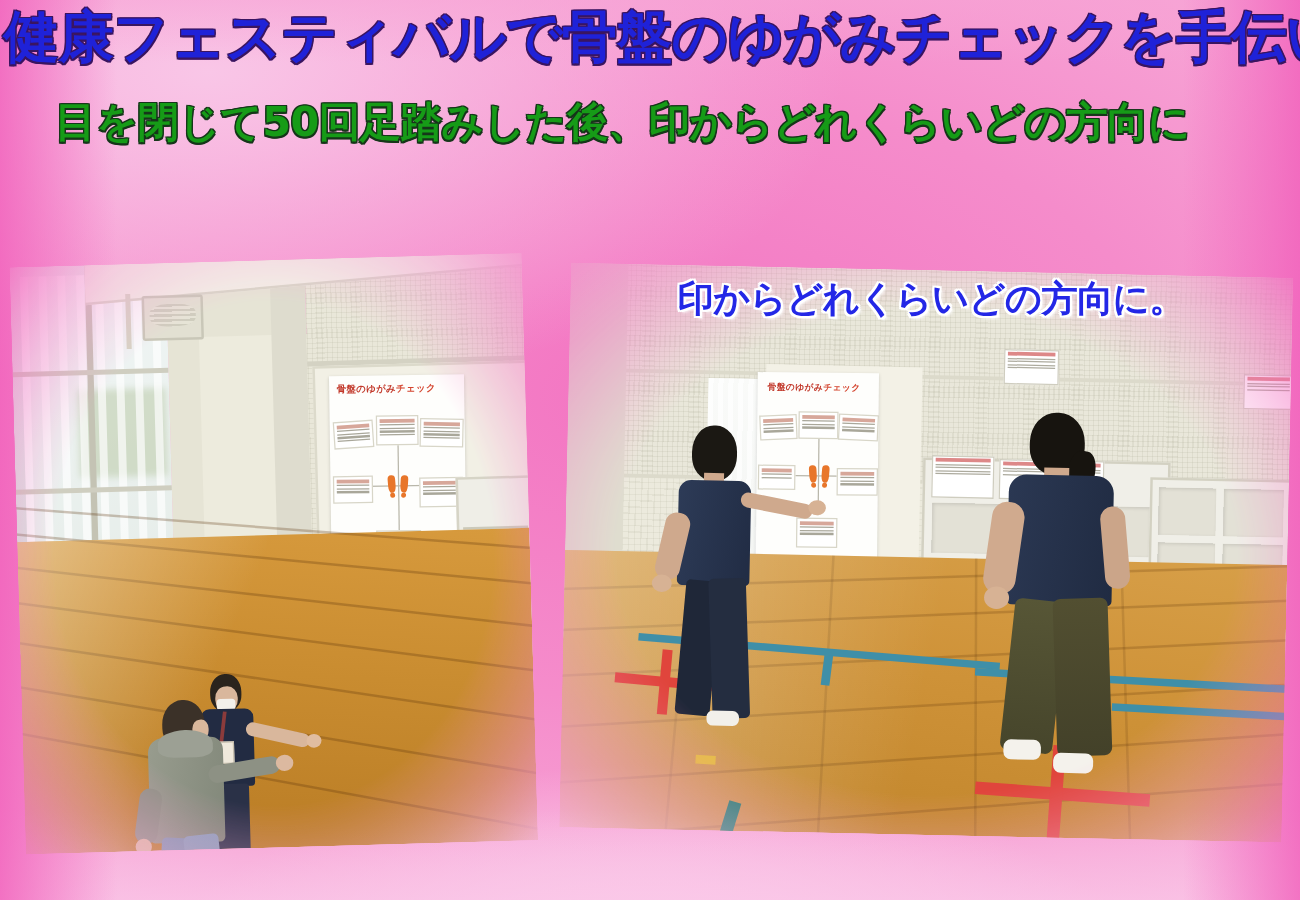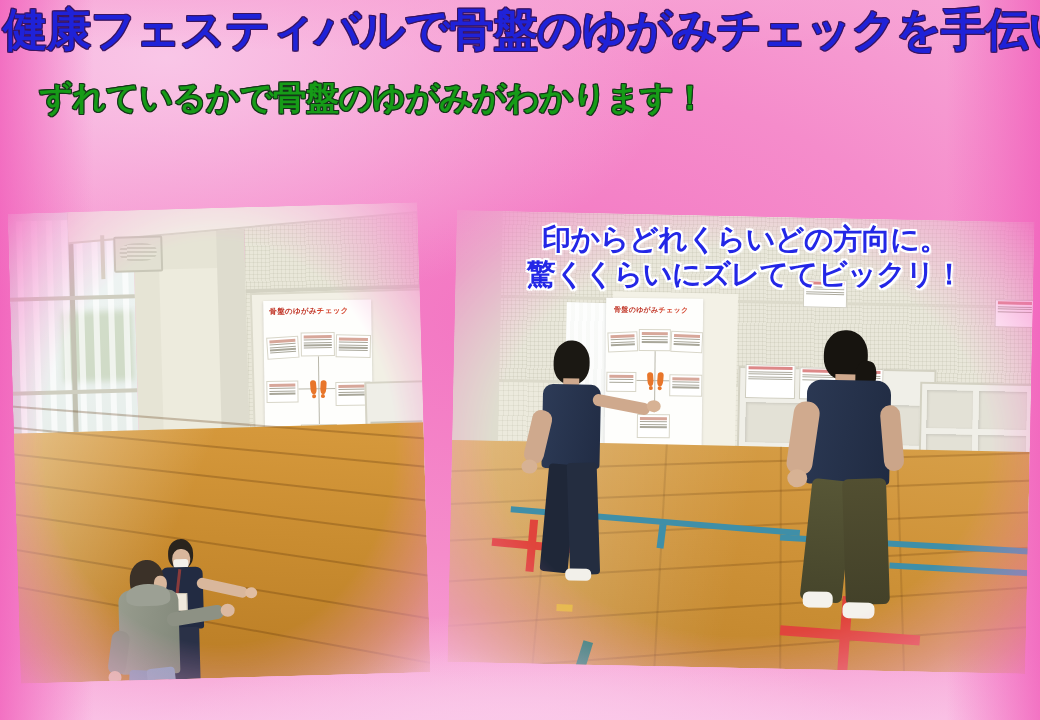--- a/index.html
+++ b/index.html
@@ -448,22 +448,21 @@
         <div style="position:absolute;left:4px;top:262px;width:30px;height:16px;background:#f4f2ec;border-radius:6px;"></div>
         <div style="position:absolute;left:44px;top:272px;width:32px;height:16px;background:#f4f2ec;border-radius:6px;"></div>
       </div>
 
     </div>
   </div>
 
   <div class="heading-block">
     <div class="title">健康フェスティバルで骨盤のゆがみチェックを手伝いました。</div>
     <div class="subtitle">
-      <span class="l2">ずれているかで骨盤のゆがみがわかります！</span>
+      <span>目を閉じて50回足踏みした後、印からどれくらいどの方向に</span>
     </div>
   </div>
 
   <div class="photo-caption">
     <div>印からどれくらいどの方向に。</div>
-    <div>驚くくらいにズレててビックリ！</div>
   </div>
 
 </div>
 
 </body></html>

